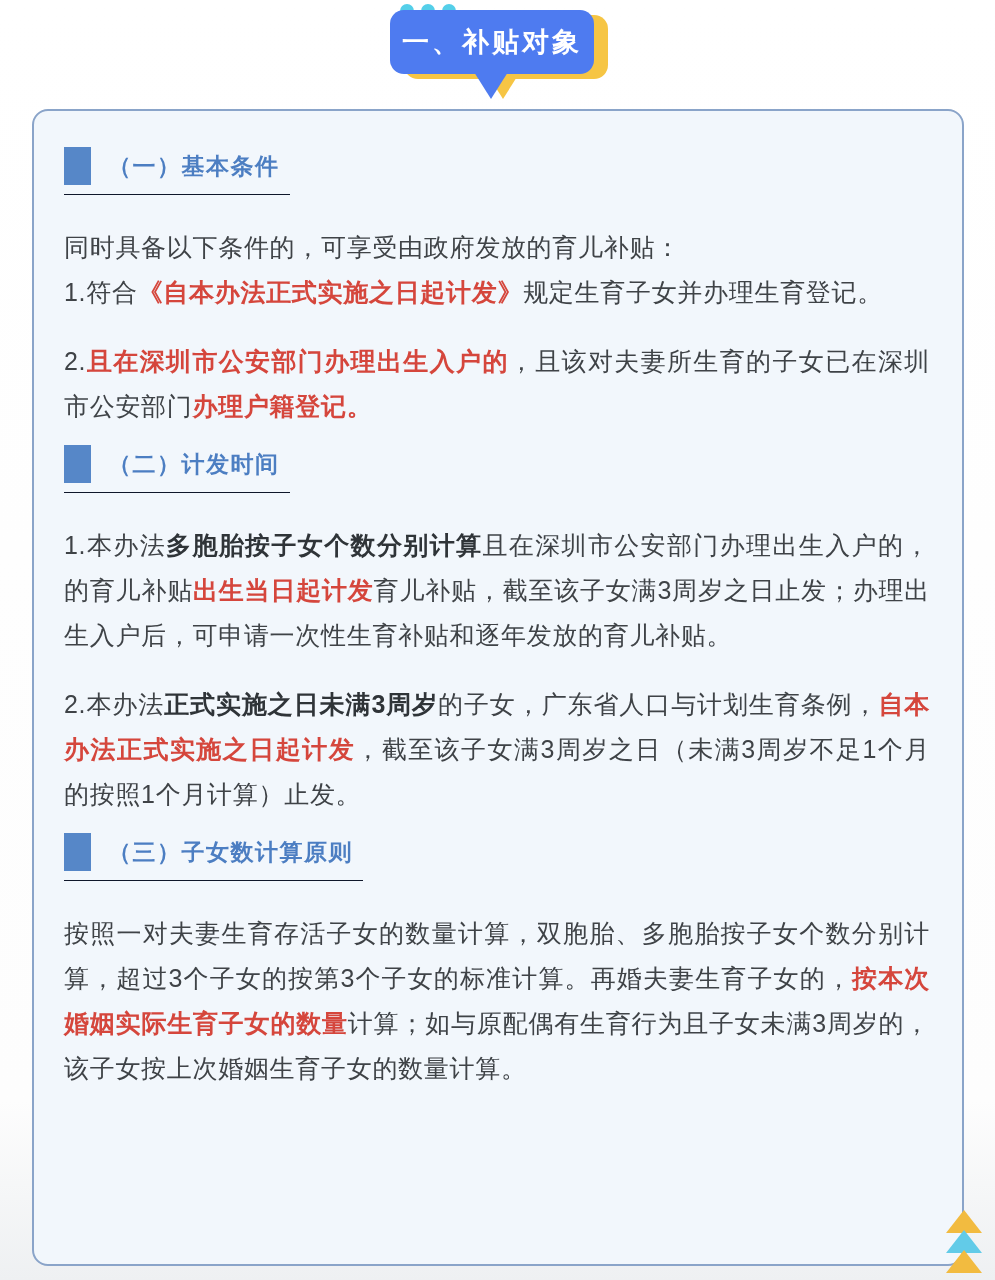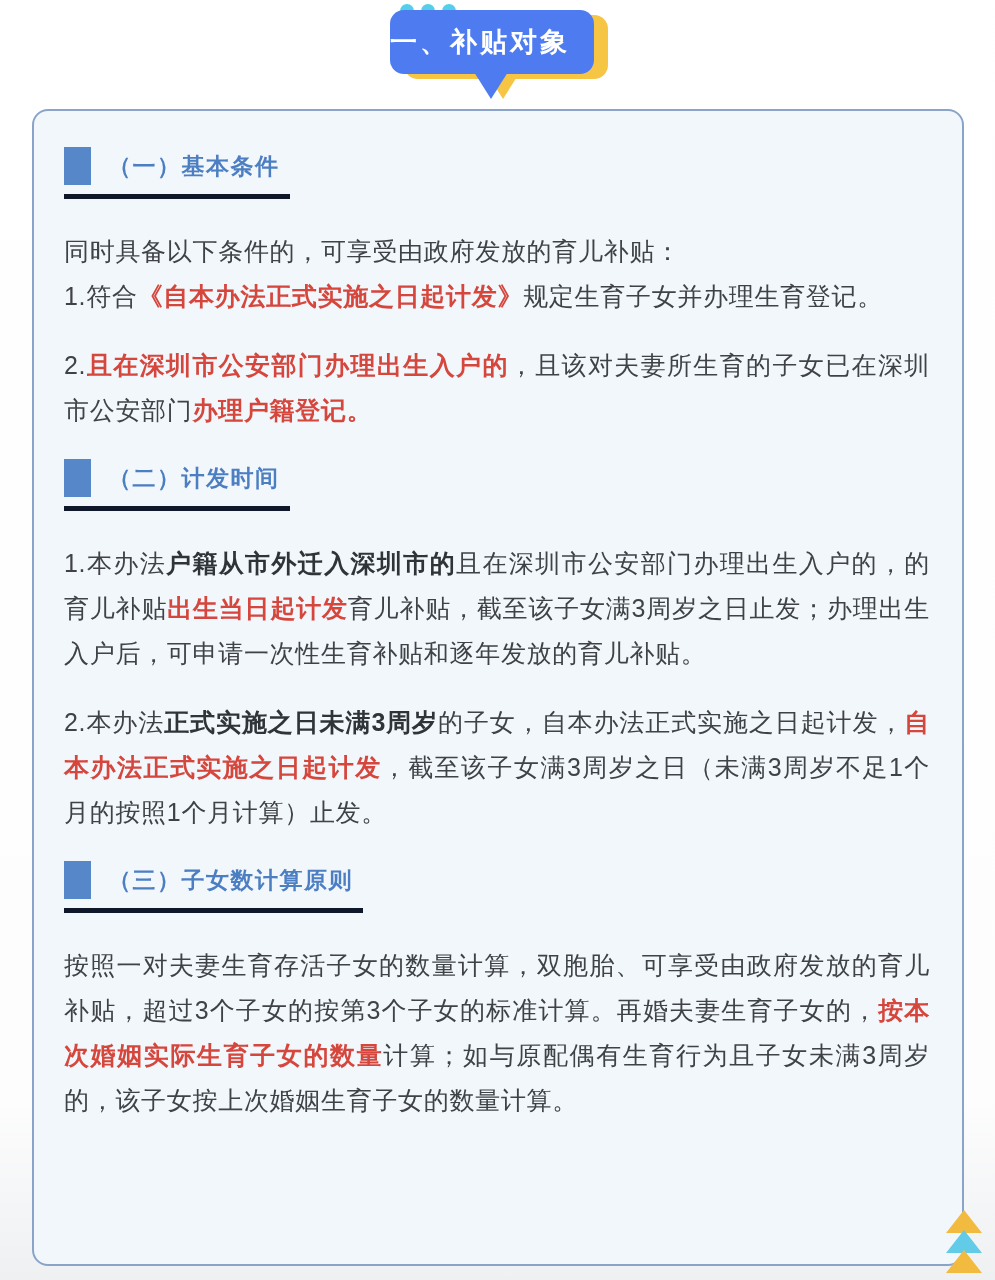--- a/index.html
+++ b/index.html
@@ -14,21 +14,21 @@
   .badge { position:absolute; left:390px; top:8px; width:222px; height:96px; }
   .badge-shadow {
     position:absolute; left:14px; top:7px; width:204px; height:64px;
     border-radius:14px; background:#f6c544; z-index:1;
   }
   .badge-dots { position:absolute; left:10px; top:-4px; display:flex; gap:7px; z-index:2; }
   .dot { width:14px; height:14px; border-radius:50%; background:#54cfe9; }
   .badge-body {
     position:absolute; left:0; top:2px; width:204px; height:64px;
     border-radius:14px; background:#4e7bf0; z-index:3;
-    display:flex; align-items:center; 
+    display:flex; align-items:center; justify-content:center;
   }
   .badge-label { color:#ffffff; font-size:27px; font-weight:700; letter-spacing:3px; }
   .tail-shadow {
     position:absolute; left:96px; top:64px; width:0; height:0; z-index:1;
     border-left:17px solid transparent; border-right:17px solid transparent;
     border-top:27px solid #f6c544;
   }
   .tail-body {
     position:absolute; left:84px; top:64px; width:0; height:0; z-index:4;
     border-left:17px solid transparent; border-right:17px solid transparent;
@@ -36,24 +36,24 @@
   }
 
   
   .card {
     position:absolute; left:32px; top:109px; width:932px; height:1157px;
     box-sizing:border-box; border:2px solid #8aa4c9; border-radius:16px;
     background:#f2f7fc;
   }
   .card-content { padding:36px 32px 0 30px; }
 
-  .sec + .sec { margin-top:26px; }
+  .sec + .sec { margin-top:16px; }
   .sec-heading {
     display:flex; width:fit-content; align-items:center; gap:17px;
-    border-bottom:5px solid #0f172a; padding:0 10px 9px 0; margin:0 0 30px 0;
+    border-bottom:1px solid #0f172a; padding:0 10px 9px 0; margin:0 0 30px 0;
   }
   .sq { width:27px; height:38px; background:#5687c8; flex:none; }
   .sec-title { font-size:23px; font-weight:700; color:#4c7ec2; letter-spacing:1.5px; }
 
   .para {
     margin:0; font-size:25px; line-height:45px; letter-spacing:0.7px;
     color:#3f4347; text-align:justify;
   }
   .para.gap { margin-top:24px; }
   .run-n { color:#3f4347; }
@@ -97,29 +97,29 @@
           </div>
           <p class="para"><span class="run-n">同时具备以下条件的，可享受由政府发放的育儿补贴：</span></p>
           <p class="para"><span class="run-n">1.符合</span><span class="run-r">《自本办法正式实施之日起计发》</span><span class="run-n">规定生育子女并办理生育登记。</span></p>
           <p class="para gap"><span class="run-n">2.</span><span class="run-r">且在深圳市公安部门办理出生入户的</span><span class="run-n">，且该对夫妻所生育的子女已在深圳市公安部门</span><span class="run-r">办理户籍登记。</span></p>
         </section>
         <section class="sec">
           <div class="sec-heading">
             <span class="sq"></span>
             <span class="sec-title">（二）计发时间</span>
           </div>
-          <p class="para"><span class="run-n">1.本办法</span><span class="run-b">户籍从市外迁入深圳市的</span><span class="run-n">且在深圳市公安部门办理出生入户的，的育儿补贴</span><span class="run-r">出生当日起计发</span><span class="run-n">育儿补贴，截至该子女满3周岁之日止发；办理出生入户后，可申请一次性生育补贴和逐年发放的育儿补贴。</span></p>
-          <p class="para gap"><span class="run-n">2.本办法</span><span class="run-b">正式实施之日未满3周岁</span><span class="run-n">的子女，自本办法正式实施之日起计发，</span><span class="run-r">自本办法正式实施之日起计发</span><span class="run-n">，截至该子女满3周岁之日（未满3周岁不足1个月的按照1个月计算）止发。</span></p>
+          <p class="para"><span class="run-n">1.本办法</span><span class="run-b">多胞胎按子女个数分别计算</span><span class="run-n">且在深圳市公安部门办理出生入户的，的育儿补贴</span><span class="run-r">出生当日起计发</span><span class="run-n">育儿补贴，截至该子女满3周岁之日止发；办理出生入户后，可申请一次性生育补贴和逐年发放的育儿补贴。</span></p>
+          <p class="para gap"><span class="run-n">2.本办法</span><span class="run-b">正式实施之日未满3周岁</span><span class="run-n">的子女，广东省人口与计划生育条例，</span><span class="run-r">自本办法正式实施之日起计发</span><span class="run-n">，截至该子女满3周岁之日（未满3周岁不足1个月的按照1个月计算）止发。</span></p>
         </section>
         <section class="sec">
           <div class="sec-heading">
             <span class="sq"></span>
             <span class="sec-title">（三）子女数计算原则</span>
           </div>
-          <p class="para"><span class="run-n">按照一对夫妻生育存活子女的数量计算，双胞胎、可享受由政府发放的育儿补贴，超过3个子女的按第3个子女的标准计算。再婚夫妻生育子女的，</span><span class="run-r">按本次婚姻实际生育子女的数量</span><span class="run-n">计算；如与原配偶有生育行为且子女未满3周岁的，该子女按上次婚姻生育子女的数量计算。</span></p>
+          <p class="para"><span class="run-n">按照一对夫妻生育存活子女的数量计算，双胞胎、多胞胎按子女个数分别计算，超过3个子女的按第3个子女的标准计算。再婚夫妻生育子女的，</span><span class="run-r">按本次婚姻实际生育子女的数量</span><span class="run-n">计算；如与原配偶有生育行为且子女未满3周岁的，该子女按上次婚姻生育子女的数量计算。</span></p>
         </section>
       </div>
   </div>
 
   <div class="tri tri-y1"></div>
   <div class="tri tri-c"></div>
   <div class="tri tri-y2"></div>
 
 </div>
 

